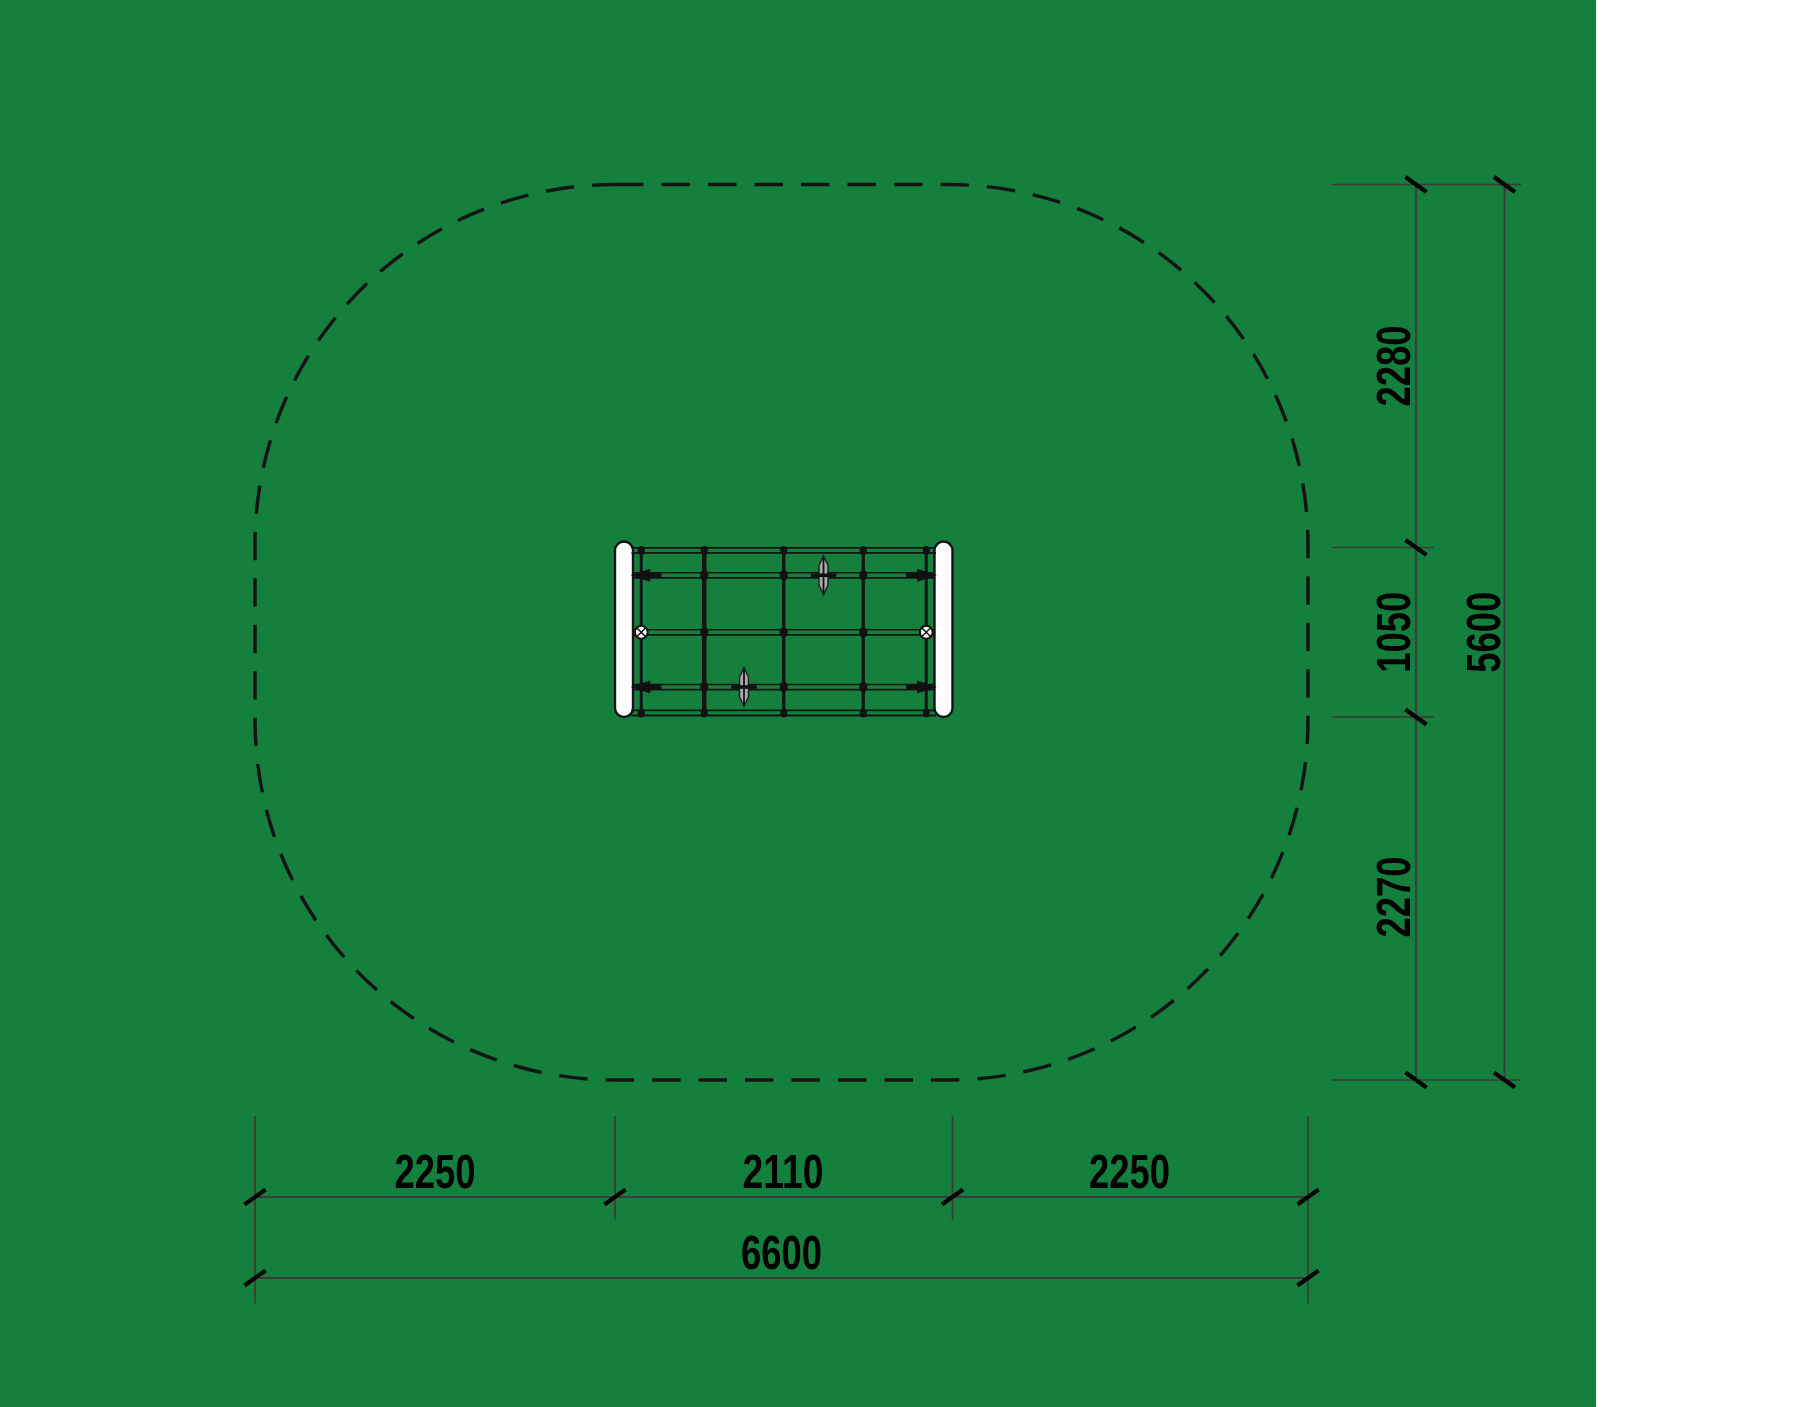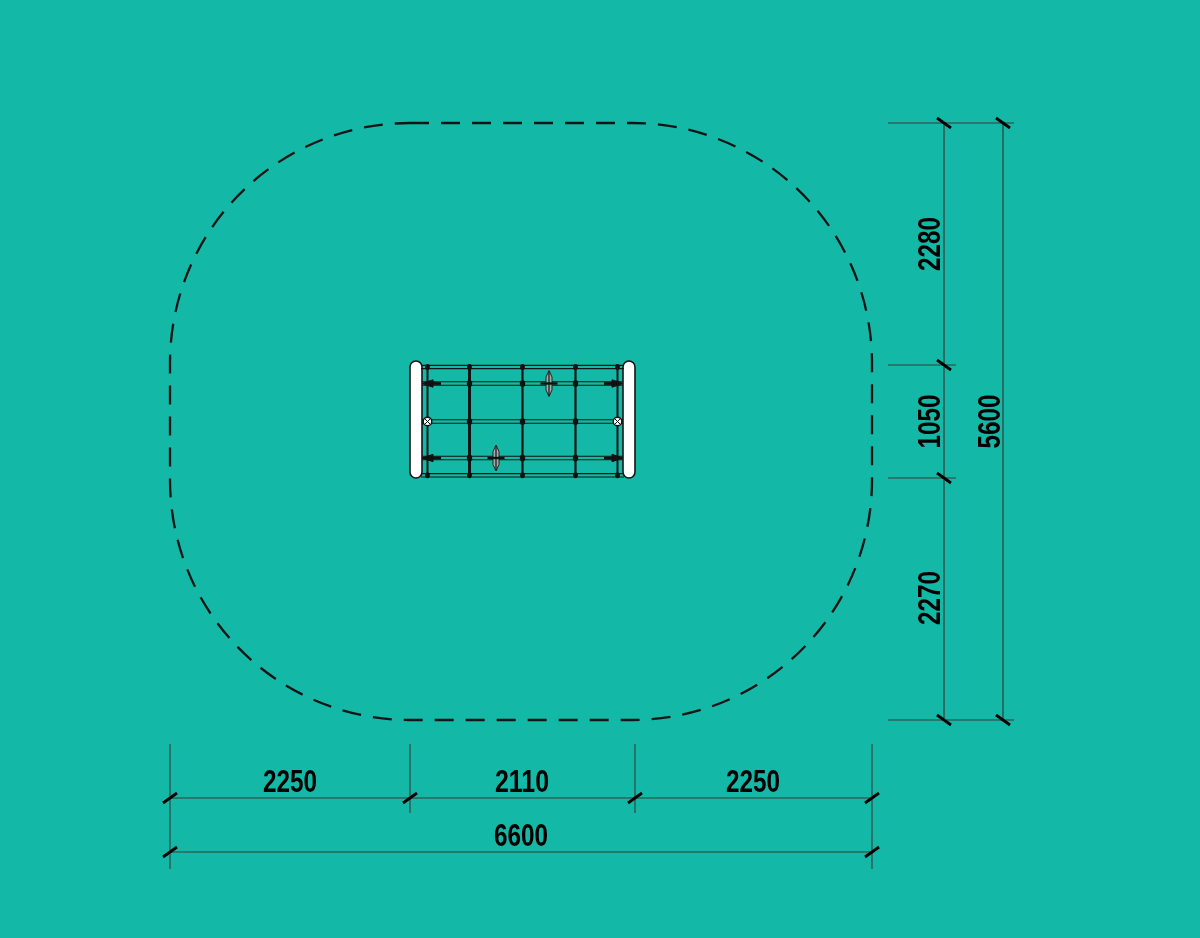--- a/index.html
+++ b/index.html
@@ -4,22 +4,22 @@
 <style>
   html, body {
     margin: 0; padding: 0;
     background: #ffffff;
     width: 1200px; height: 938px;
     overflow: hidden;
     font-family: "Liberation Sans", sans-serif;
   }
   .sheet {
     position: relative;
-    width: 1200px; height: 938px;
-    background: #14b8a6;
+    width: 1064px; height: 938px;
+    background: #15803d;
   }
   svg text {
     font-family: "Liberation Sans", sans-serif;
     font-weight: bold;
     font-size: 32px;
     fill: #000000;
   }
 </style>
 </head>
 <body>

